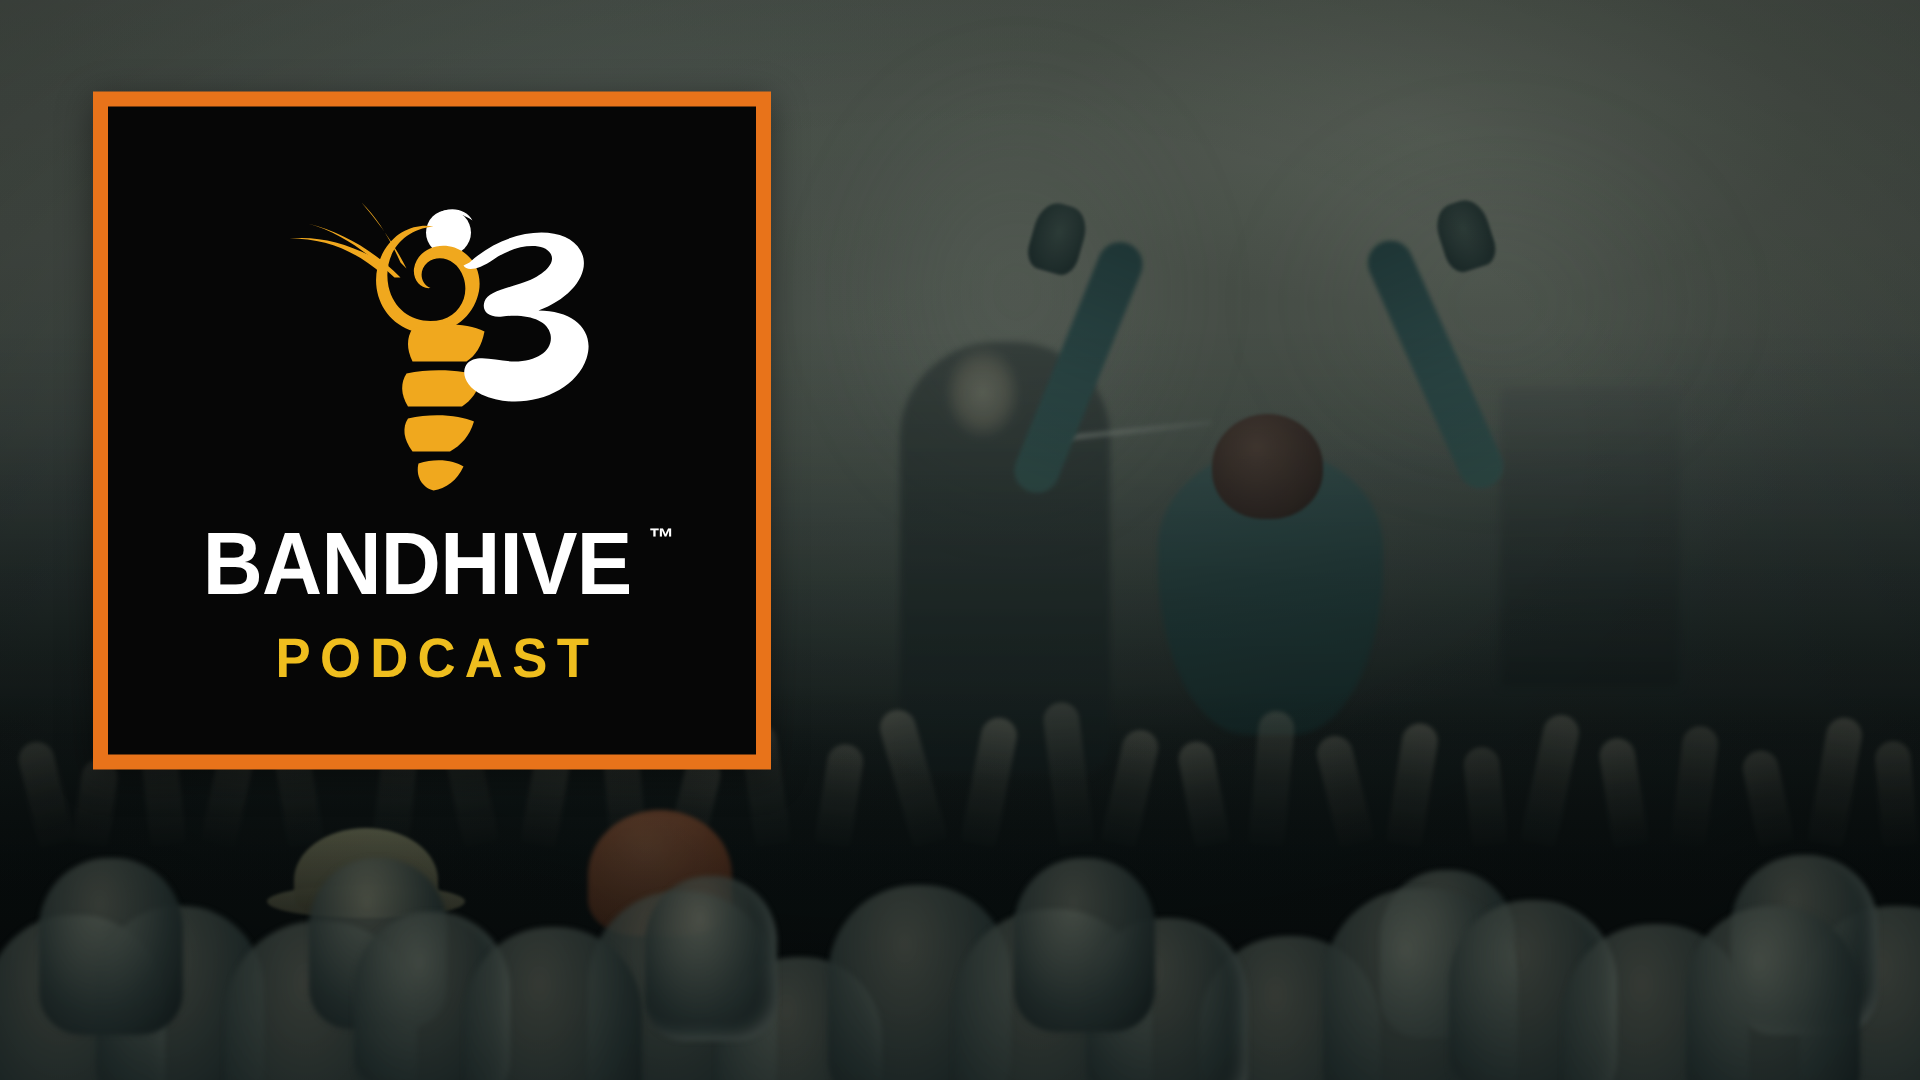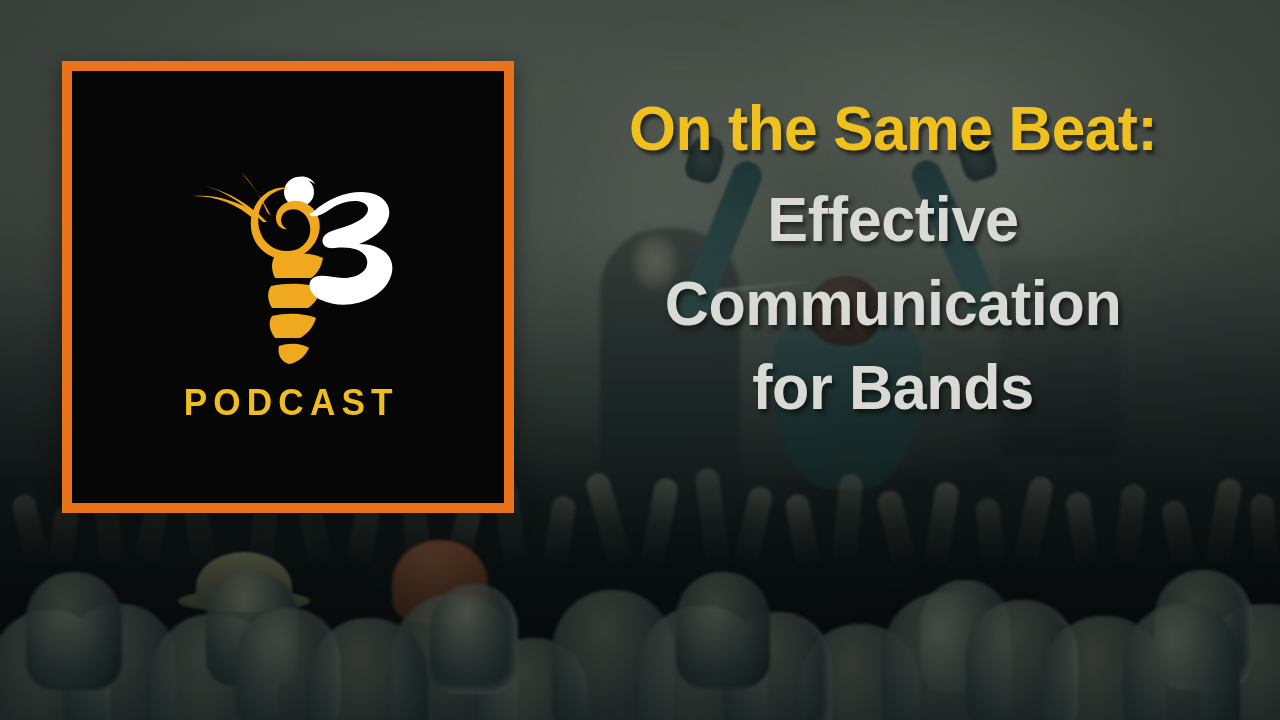--- a/index.html
+++ b/index.html
@@ -351,27 +351,23 @@
 
         <path d="M142 52 C168 28 206 26 216 44 C224 58 210 76 188 84
                  C212 84 226 98 220 116 C212 140 176 152 150 140
                  C140 135 136 126 140 120 C146 112 160 118 172 118
                  C188 118 198 110 196 100 C194 90 180 86 164 88
                  C154 89 150 84 152 78 C154 72 164 70 176 66
                  C192 61 200 52 196 46 C191 38 172 40 158 50
                  C148 57 140 58 138 54 Z" fill="#ffffff"></path>
       </svg>
 
+      <div class="wordmark">
+        <span class="wordmark-text">BANDHIVE</span>
+        <span class="wordmark-tm">™</span>
+      </div>
 
       <div class="podcast-text">PODCAST</div>
     </div>
   </div>
 
-  <div class="title-block">
-    <div class="title-main">On the Same Beat:</div>
-    <div class="title-sub">
-      <span class="ln">Effective</span>
-      <span class="ln">Communication</span>
-      <span class="ln">for Bands</span>
-    </div>
-  </div>
 
 </div>
 
 </body></html>

